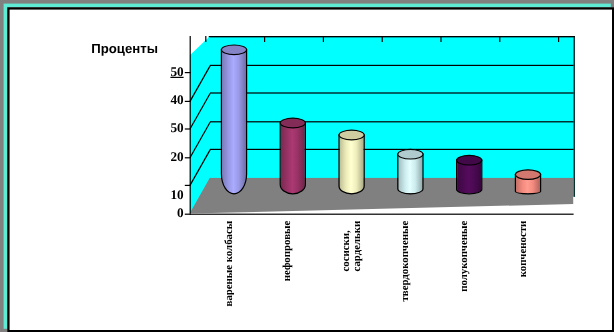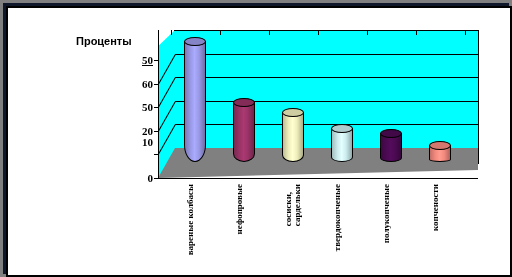--- a/index.html
+++ b/index.html
@@ -6,21 +6,21 @@
   body{
     width:512px;height:277px;
     background:#ffffff;
     font-family:"Liberation Sans", sans-serif;
     overflow:hidden;
   }
   #frame{
     position:absolute;left:0;top:0;width:512px;height:277px;
     box-sizing:border-box;
     border:3px solid #808080;
-    background:#0f172a;
+    background:#5eead4;
   }
   #inner{
     position:absolute;left:3px;top:3px;
     width:506px;height:271px;
     box-sizing:border-box;
     border:2px solid #000000;
     background:#ffffff;
   }
   
   #plot{
@@ -178,27 +178,27 @@
       <div id="depthlines">
           <div class="depthline" style="left: 0px; top: 124.4px; width: 34.4819px; transform: rotate(-60.4612deg);"></div>
           <div class="depthline" style="left: 0px; top: 100.8px; width: 34.4819px; transform: rotate(-60.4612deg);"></div>
           <div class="depthline" style="left: 0px; top: 77.2px; width: 34.4819px; transform: rotate(-60.4612deg);"></div>
           <div class="depthline" style="left: 0px; top: 53.6px; width: 34.4819px; transform: rotate(-60.4612deg);"></div>
         </div>
       <div id="yticks">
           <div class="ytick" style="top: 148px;"></div>
           <div class="ylabel" style="top: 148px;">0</div>
           <div class="ytick" style="top: 124.4px;"></div>
-          <div class="ylabel" style="top: 112px;">10</div>
+          <div class="ylabel" style="top: 133px;">10</div>
           <div class="ytick" style="top: 100.8px;"></div>
           <div class="ylabel" style="top: 100.8px; text-align: center;">20</div>
           <div class="ytick" style="top: 77.2px;"></div>
           <div class="ylabel" style="top: 77.2px;">50</div>
           <div class="ytick" style="top: 53.6px;"></div>
-          <div class="ylabel" style="top: 53.6px;">60</div>
+          <div class="ylabel" style="top: 53.6px;">40</div>
           <div class="ytick" style="top: 30px;"></div>
           <div class="ylabel" style="top: 30px; text-decoration: underline;">50</div>
         </div>
       <div id="xticks">
           <div class="xtick" style="left: 13px;"></div>
           <div class="xtick" style="left: 62px;"></div>
           <div class="xtick" style="left: 111px;"></div>
           <div class="xtick" style="left: 160px;"></div>
           <div class="xtick" style="left: 209px;"></div>
           <div class="xtick" style="left: 258px;"></div>

